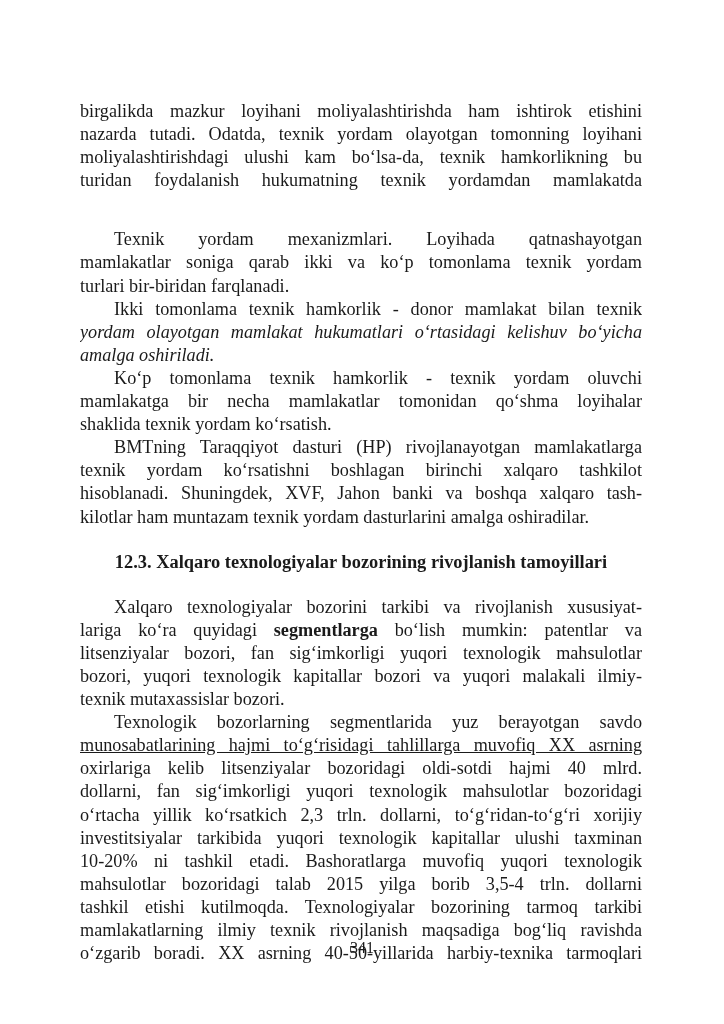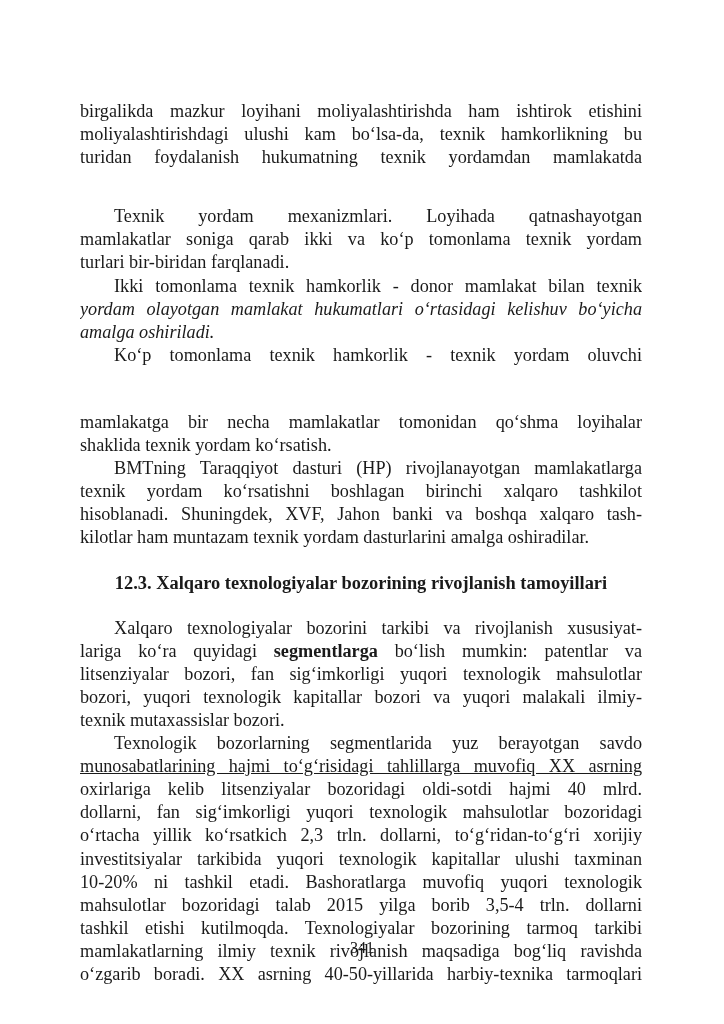--- a/index.html
+++ b/index.html
@@ -44,39 +44,40 @@
     color: #1a1a1a;
   }
 </style>
 </head>
 <body>
 
 <div class="page">
 
   <div>
     <span class="line" style="white-space: normal; overflow: hidden;">birgalikda mazkur loyihani moliyalashtirishda ham ishtirok etishini</span>
+    <span class="line" style="white-space: normal; overflow: hidden;">nazarda tutadi. Odatda, texnik yordam olayotgan tomonning loyihani</span>
     <span class="line" style="white-space: normal; overflow: hidden;">moliyalashtirishdagi ulushi kam bo‘lsa-da, texnik hamkorlikning bu</span>
     <span class="line" style="white-space: normal; overflow: hidden;">turidan foydalanish hukumatning texnik yordamdan mamlakatda</span>
   </div>
 
   <div>
     <span class="line indent" style="white-space: normal; overflow: hidden; margin-top: 36px;">Texnik yordam mexanizmlari. Loyihada qatnashayotgan</span>
     <span class="line" style="white-space: normal; overflow: hidden;">mamlakatlar soniga qarab ikki va ko‘p tomonlama texnik yordam</span>
     <span class="line last" style="white-space: normal; overflow: hidden;">turlari bir-biridan farqlanadi.</span>
   </div>
 
   <div>
     <span class="line indent" style="white-space: normal; overflow: hidden;">Ikki tomonlama texnik hamkorlik - donor mamlakat bilan texnik</span>
     <span class="line" style="white-space: normal; overflow: hidden; font-style: italic;">yordam olayotgan mamlakat hukumatlari o‘rtasidagi kelishuv bo‘yicha</span>
     <span class="line last" style="white-space: normal; overflow: hidden; font-style: italic;">amalga oshiriladi.</span>
   </div>
 
   <div>
     <span class="line indent" style="white-space: normal; overflow: hidden;">Ko‘p tomonlama texnik hamkorlik - texnik yordam oluvchi</span>
-    <span class="line" style="white-space: normal; overflow: hidden; margin-top: 44px;">mamlakatga bir necha mamlakatlar tomonidan qo‘shma loyihalar</span>
+    <span class="line" style="white-space: normal; overflow: hidden;">mamlakatga bir necha mamlakatlar tomonidan qo‘shma loyihalar</span>
     <span class="line last" style="white-space: normal; overflow: hidden;">shaklida texnik yordam ko‘rsatish.</span>
   </div>
 
   <div>
     <span class="line indent" style="white-space: normal; overflow: hidden;">BMTning Taraqqiyot dasturi (HP) rivojlanayotgan mamlakatlarga</span>
     <span class="line" style="white-space: normal; overflow: hidden;">texnik yordam ko‘rsatishni boshlagan birinchi xalqaro tashkilot</span>
     <span class="line" style="white-space: normal; overflow: hidden;">hisoblanadi. Shuningdek, XVF, Jahon banki va boshqa xalqaro tash-</span>
     <span class="line last" style="white-space: normal; overflow: hidden;">kilotlar ham muntazam texnik yordam dasturlarini amalga oshiradilar.</span>
   </div>
 

